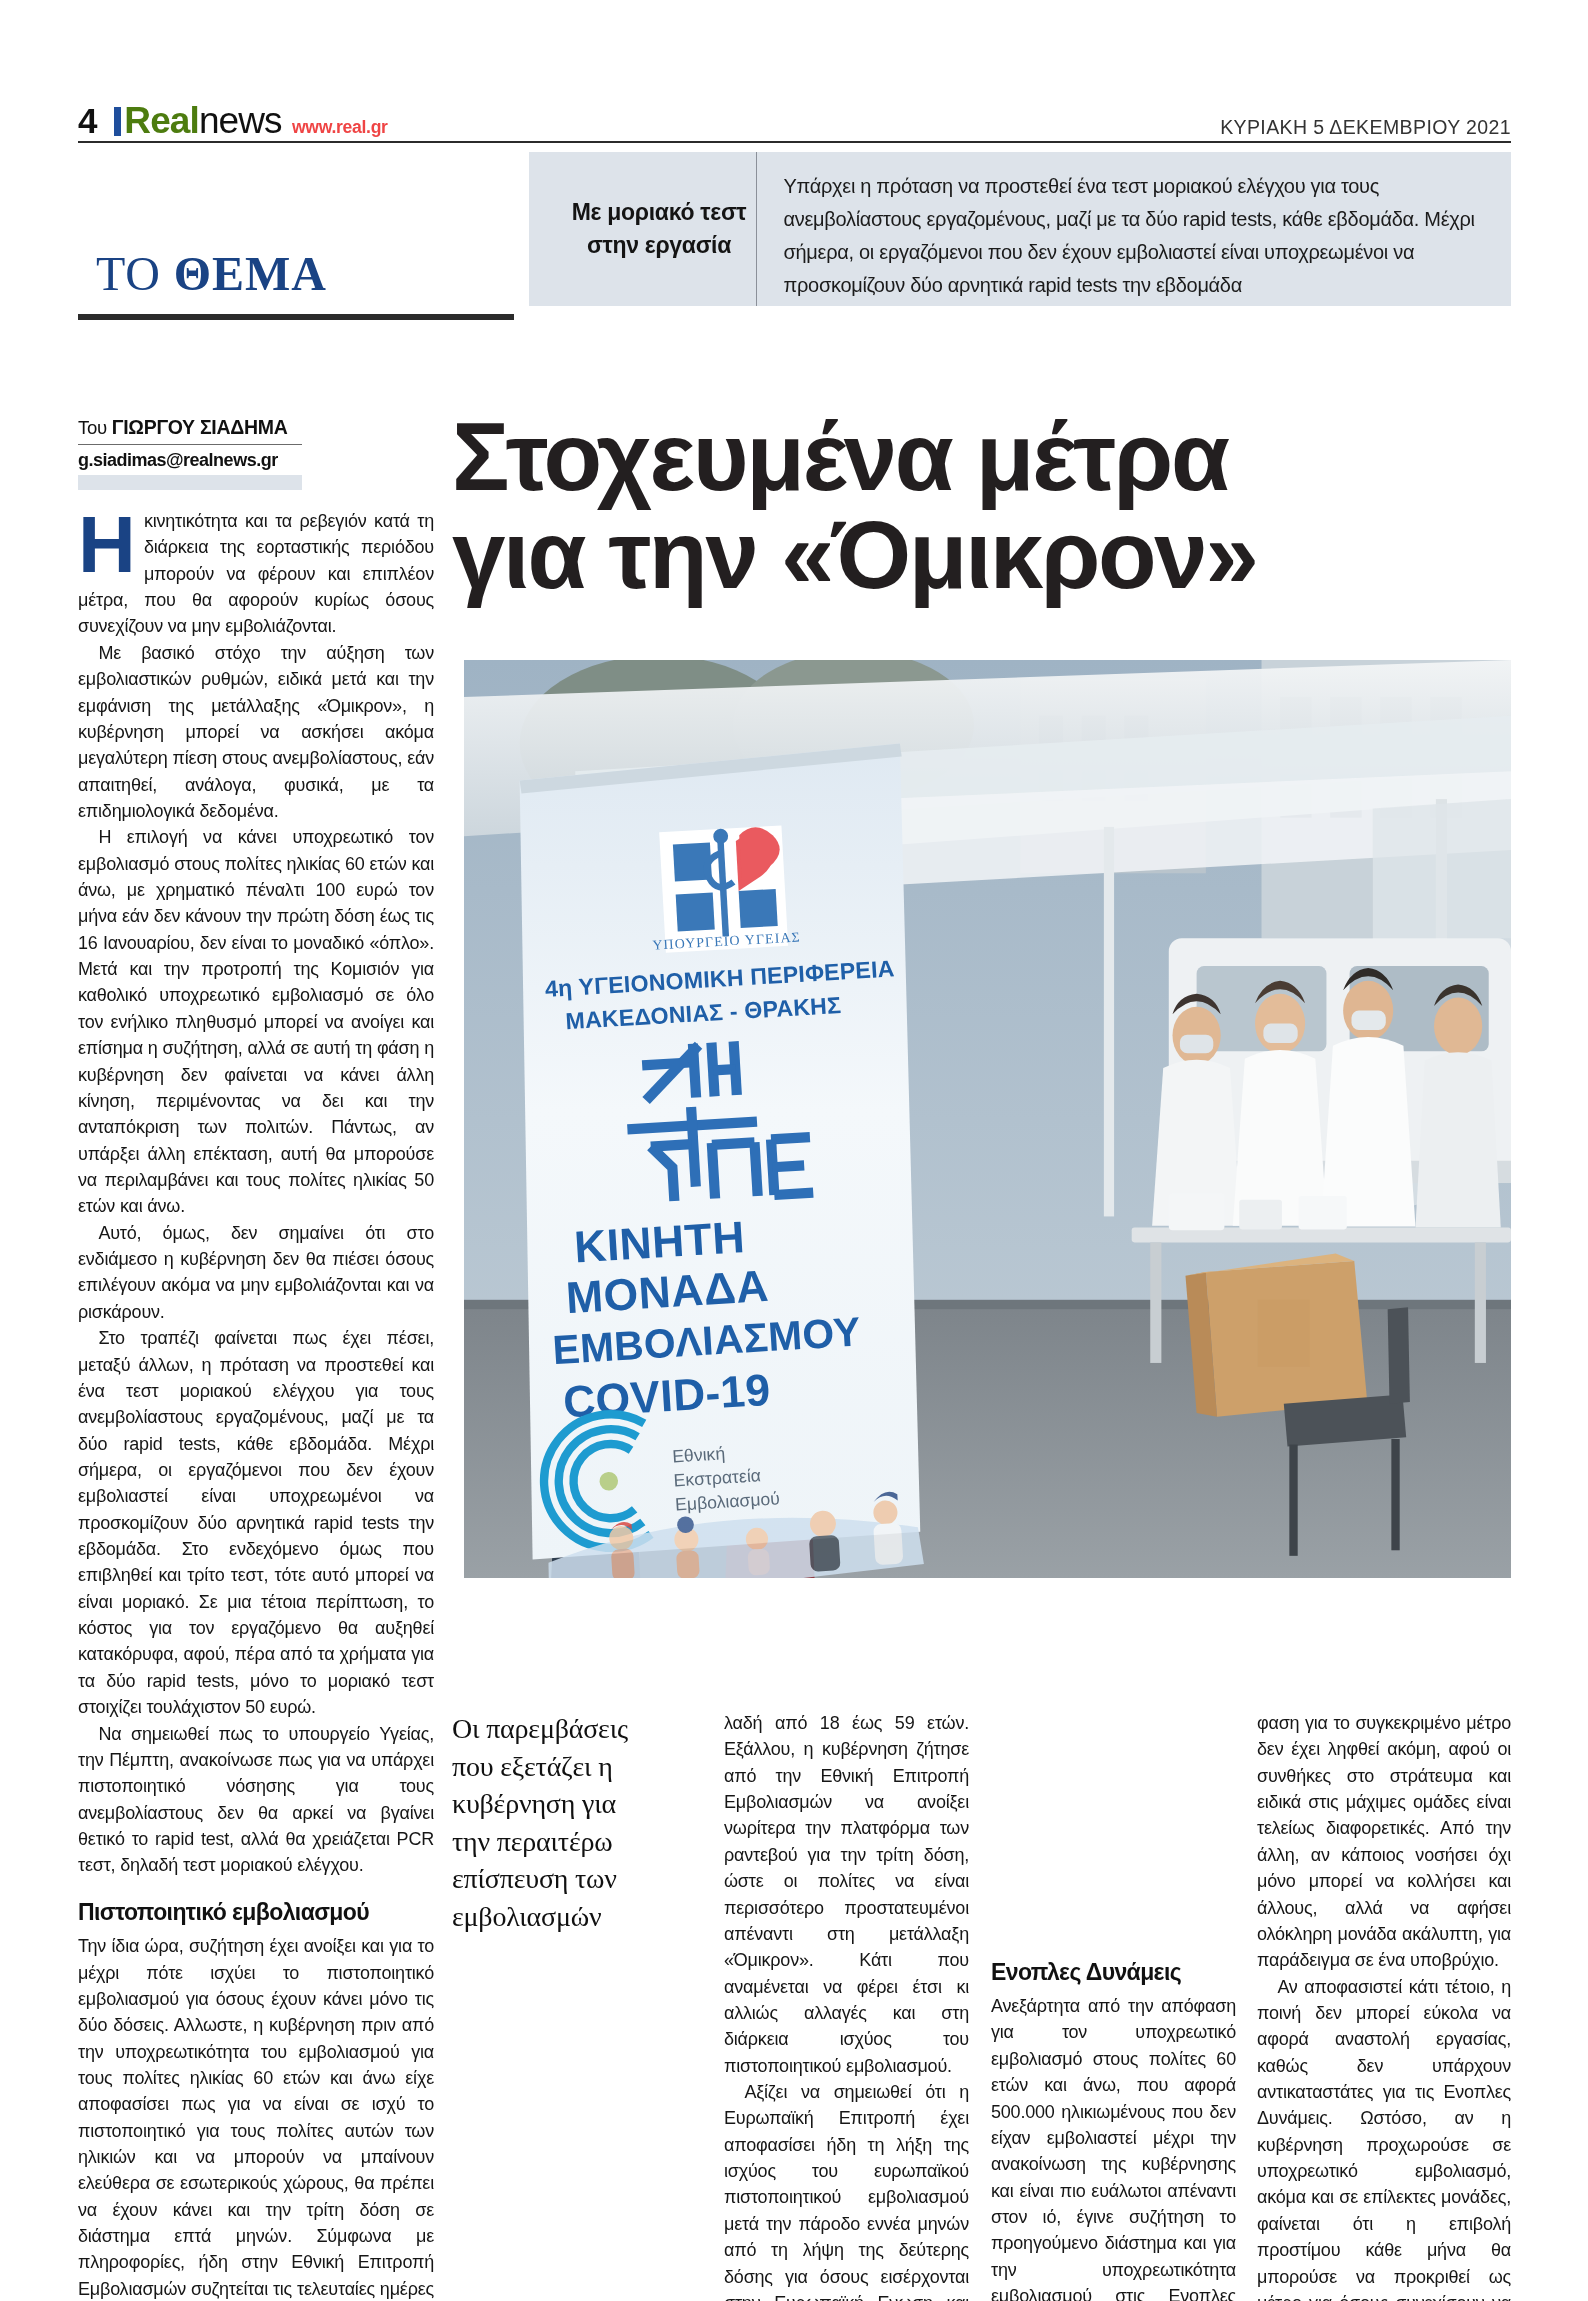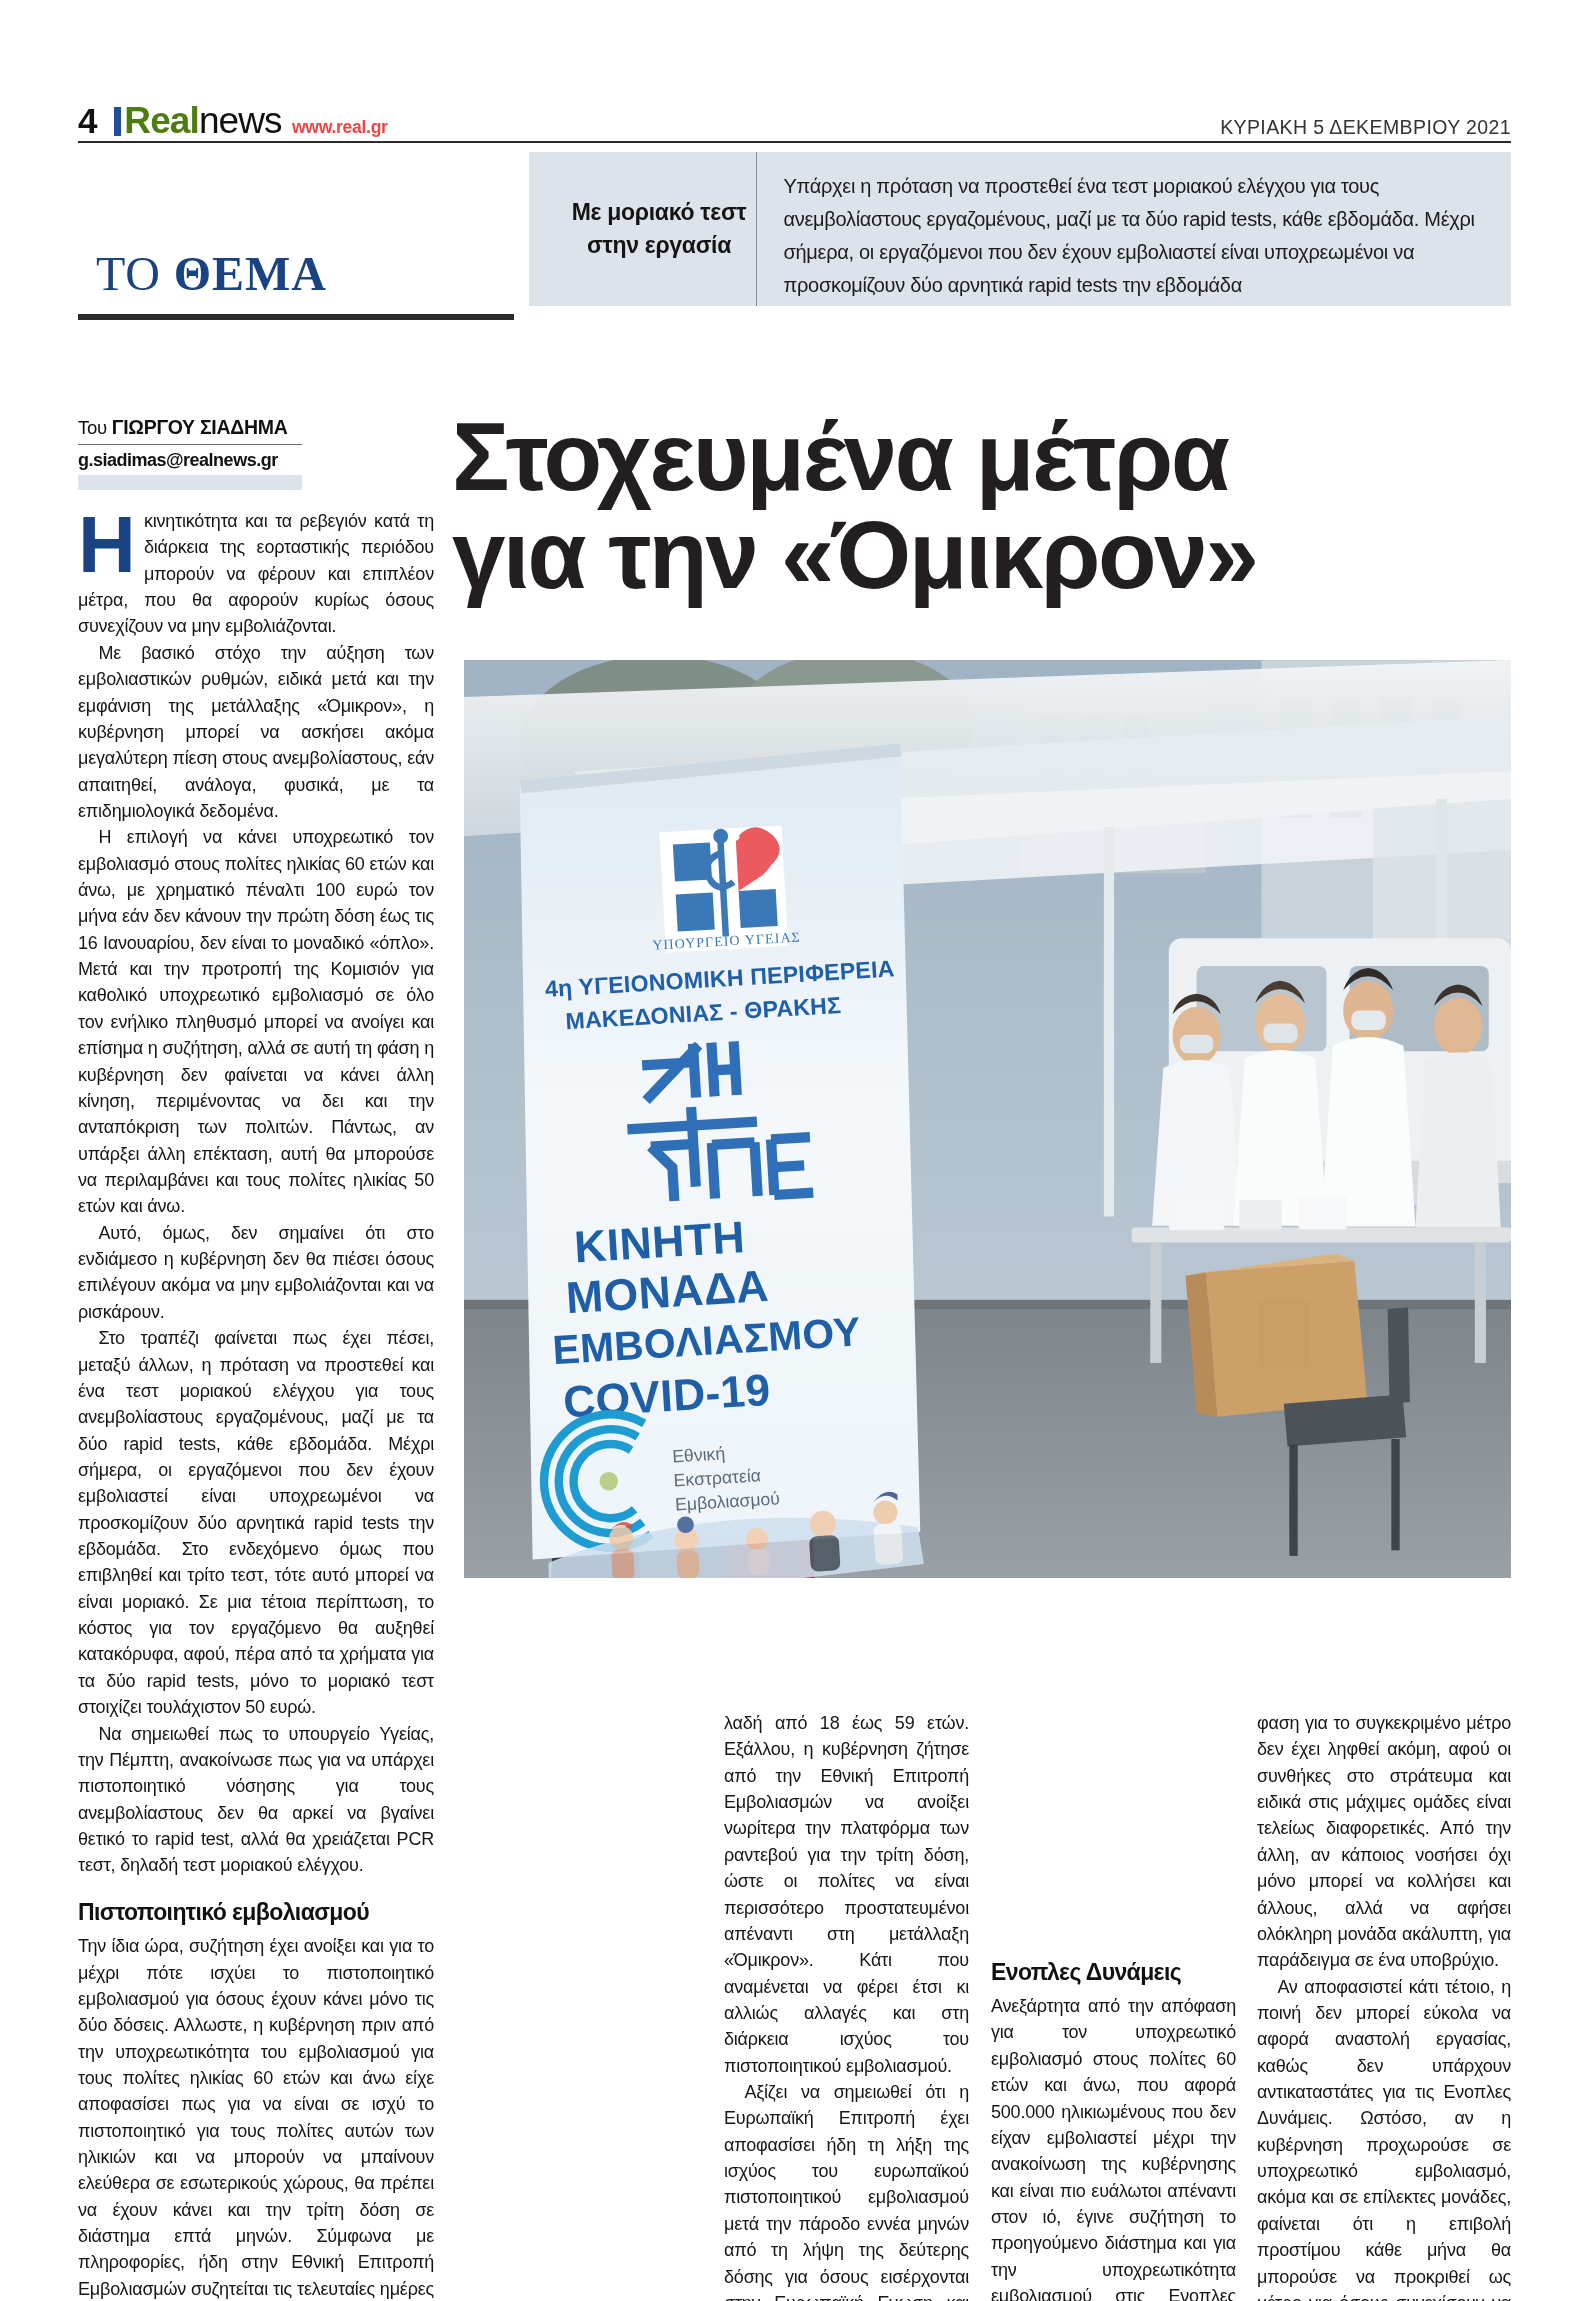--- a/index.html
+++ b/index.html
@@ -363,20 +363,30 @@
     <p class="first"><span class="dropcap">Η</span><span>κινητικότητα και τα ρεβεγιόν κατά τη διάρκεια της εορταστικής περιόδου μπορούν να φέρουν και επιπλέον μέτρα, που θα αφορούν κυρίως όσους συνεχίζουν να μην εμβολιάζονται.</span></p>
     <p>Με βασικό στόχο την αύξηση των εμβολιαστικών ρυθμών, ειδικά μετά και την εμφάνιση της μετάλλαξης «Όμικρον», η κυβέρνηση μπορεί να ασκήσει ακόμα μεγαλύτερη πίεση στους ανεμβολίαστους, εάν απαιτηθεί, ανάλογα, φυσικά, με τα επιδημιολογικά δεδομένα.</p>
     <p>Η επιλογή να κάνει υποχρεωτικό τον εμβολιασμό στους πολίτες ηλικίας 60 ετών και άνω, με χρηματικό πέναλτι 100 ευρώ τον μήνα εάν δεν κάνουν την πρώτη δόση έως τις 16 Ιανουαρίου, δεν είναι το μοναδικό «όπλο». Μετά και την προτροπή της Κομισιόν για καθολικό υποχρεωτικό εμβολιασμό σε όλο τον ενήλικο πληθυσμό μπορεί να ανοίγει και επίσημα η συζήτηση, αλλά σε αυτή τη φάση η κυβέρνηση δεν φαίνεται να κάνει άλλη κίνηση, περιμένοντας να δει και την ανταπόκριση των πολιτών. Πάντως, αν υπάρξει άλλη επέκταση, αυτή θα μπορούσε να περιλαμβάνει και τους πολίτες ηλικίας 50 ετών και άνω.</p>
     <p>Αυτό, όμως, δεν σημαίνει ότι στο ενδιάμεσο η κυβέρνηση δεν θα πιέσει όσους επιλέγουν ακόμα να μην εμβολιάζονται και να ρισκάρουν.</p>
     <p>Στο τραπέζι φαίνεται πως έχει πέσει, μεταξύ άλλων, η πρόταση να προστεθεί και ένα τεστ μοριακού ελέγχου για τους ανεμβολίαστους εργαζομένους, μαζί με τα δύο rapid tests, κάθε εβδομάδα. Μέχρι σήμερα, οι εργαζόμενοι που δεν έχουν εμβολιαστεί είναι υποχρεωμένοι να προσκομίζουν δύο αρνητικά rapid tests την εβδομάδα. Στο ενδεχόμενο όμως που επιβληθεί και τρίτο τεστ, τότε αυτό μπορεί να είναι μοριακό. Σε μια τέτοια περίπτωση, το κόστος για τον εργαζόμενο θα αυξηθεί κατακόρυφα, αφού, πέρα από τα χρήματα για τα δύο rapid tests, μόνο το μοριακό τεστ στοιχίζει τουλάχιστον 50 ευρώ.</p>
     <p>Να σημειωθεί πως το υπουργείο Υγείας, την Πέμπτη, ανακοίνωσε πως για να υπάρχει πιστοποιητικό νόσησης για τους ανεμβολίαστους δεν θα αρκεί να βγαίνει θετικό το rapid test, αλλά θα χρειάζεται PCR τεστ, δηλαδή τεστ μοριακού ελέγχου.</p>
     <div class="subhead">Πιστοποιητικό εμβολιασμού</div>
     <p class="first">Την ίδια ώρα, συζήτηση έχει ανοίξει και για το μέχρι πότε ισχύει το πιστοποιητικό εμβολιασμού για όσους έχουν κάνει μόνο τις δύο δόσεις. Αλλωστε, η κυβέρνηση πριν από την υποχρεωτικότητα του εμβολιασμού για τους πολίτες ηλικίας 60 ετών και άνω είχε αποφασίσει πως για να είναι σε ισχύ το πιστοποιητικό για τους πολίτες αυτών των ηλικιών και να μπορούν να μπαίνουν ελεύθερα σε εσωτερικούς χώρους, θα πρέπει να έχουν κάνει και την τρίτη δόση σε διάστημα επτά μηνών. Σύμφωνα με πληροφορίες, ήδη στην Εθνική Επιτροπή Εμβολιασμών συζητείται τις τελευταίες ημέρες το ενδεχόμενο να μπει «χρονικός κόφτης» για το πιστοποιητικό και σε πολίτες μικρότερων ηλικιών. Συγκεκριμένα, συζητείται σε πρώτη φάση ότι όσοι είναι 40 ετών και άνω να έχουν κάνει και την τρίτη δόση μέσα σε διάστημα τουλάχιστον επτά μηνών, προκειμένου να ισχύει το πιστοποιητικό εμβολιασμού. Ωστόσο, υπάρχει και η πρόταση η αλλαγή στη διάρκεια του πιστοποιητικού να αφορά απευθείας όλες τις υπόλοιπες ηλικίες, δη-</p>
   </div>
 
+  <div class="col colB">
+    <div class="pullquote">
+      <div>Οι παρεμβάσεις</div>
+      <div>που εξετάζει η</div>
+      <div>κυβέρνηση για</div>
+      <div>την περαιτέρω</div>
+      <div>επίσπευση των</div>
+      <div>εμβολιασμών</div>
+    </div>
+  </div>
 
   <div class="col colC">
     <p class="first">λαδή από 18 έως 59 ετών. Εξάλλου, η κυβέρνηση ζήτησε από την Εθνική Επιτροπή Εμβολιασμών να ανοίξει νωρίτερα την πλατφόρμα των ραντεβού για την τρίτη δόση, ώστε οι πολίτες να είναι περισσότερο προστατευμένοι απέναντι στη μετάλλαξη «Όμικρον». Κάτι που αναμένεται να φέρει έτσι κι αλλιώς αλλαγές και στη διάρκεια ισχύος του πιστοποιητικού εμβολιασμού.</p>
     <p>Αξίζει να σημειωθεί ότι η Ευρωπαϊκή Επιτροπή έχει αποφασίσει ήδη τη λήξη της ισχύος του ευρωπαϊκού πιστοποιητικού εμβολιασμού μετά την πάροδο εννέα μηνών από τη λήψη της δεύτερης δόσης για όσους εισέρχονται στην Ευρωπαϊκή Ενωση και δεν έχουν κάνει την τρίτη δόση. Πάντως, το θέμα με το πιστοποιητικό εμβολιασμού και τη διάρκειά του αναμένεται να συζητηθεί και σε επίπεδο Ευρωπαίων ηγετών στη Σύνοδο Κορυφής στις 16 Δεκεμβρίου.</p>
   </div>
 
   <div class="col colD">
     <div style="height:0"></div>
     <div class="subhead" style="margin-top:249px">Ενοπλες Δυνάμεις</div>
     <p class="first">Ανεξάρτητα από την απόφαση για τον υποχρεωτικό εμβολιασμό στους πολίτες 60 ετών και άνω, που αφορά 500.000 ηλικιωμένους που δεν είχαν εμβολιαστεί μέχρι την ανακοίνωση της κυβέρνησης και είναι πιο ευάλωτοι απέναντι στον ιό, έγινε συζήτηση το προηγούμενο διάστημα και για την υποχρεωτικότητα εμβολιασμού στις Ενοπλες Δυνάμεις. Από-</p>

